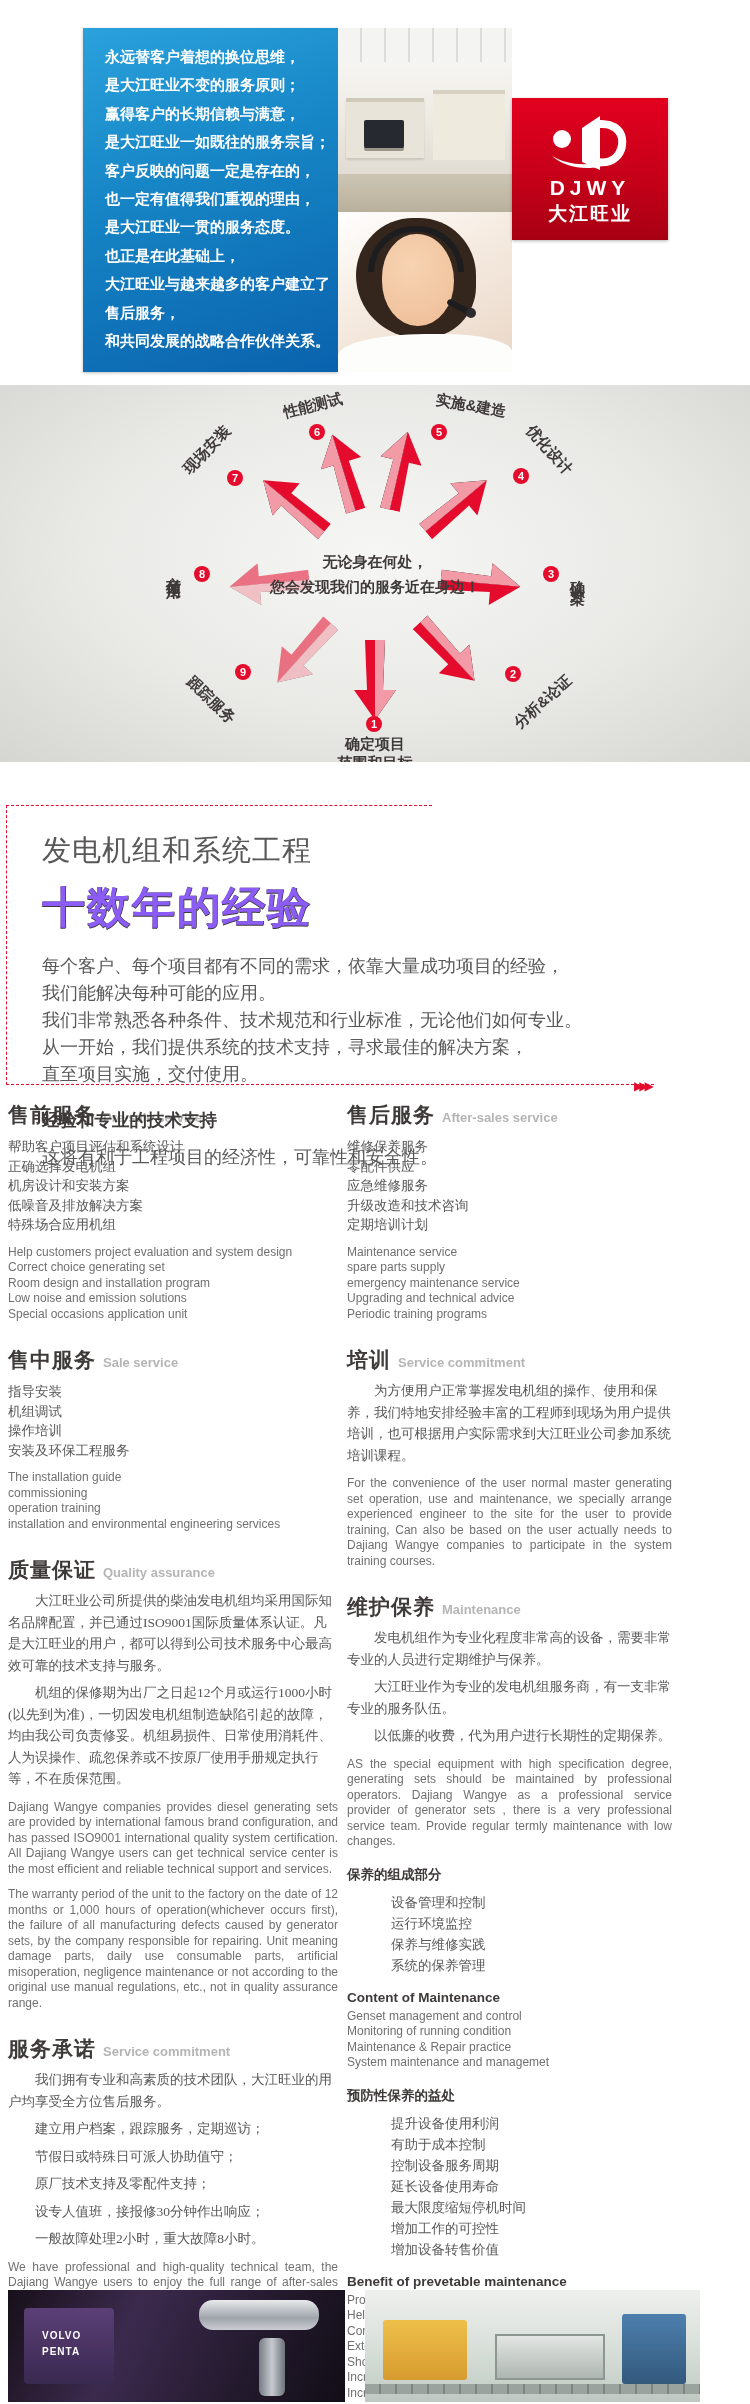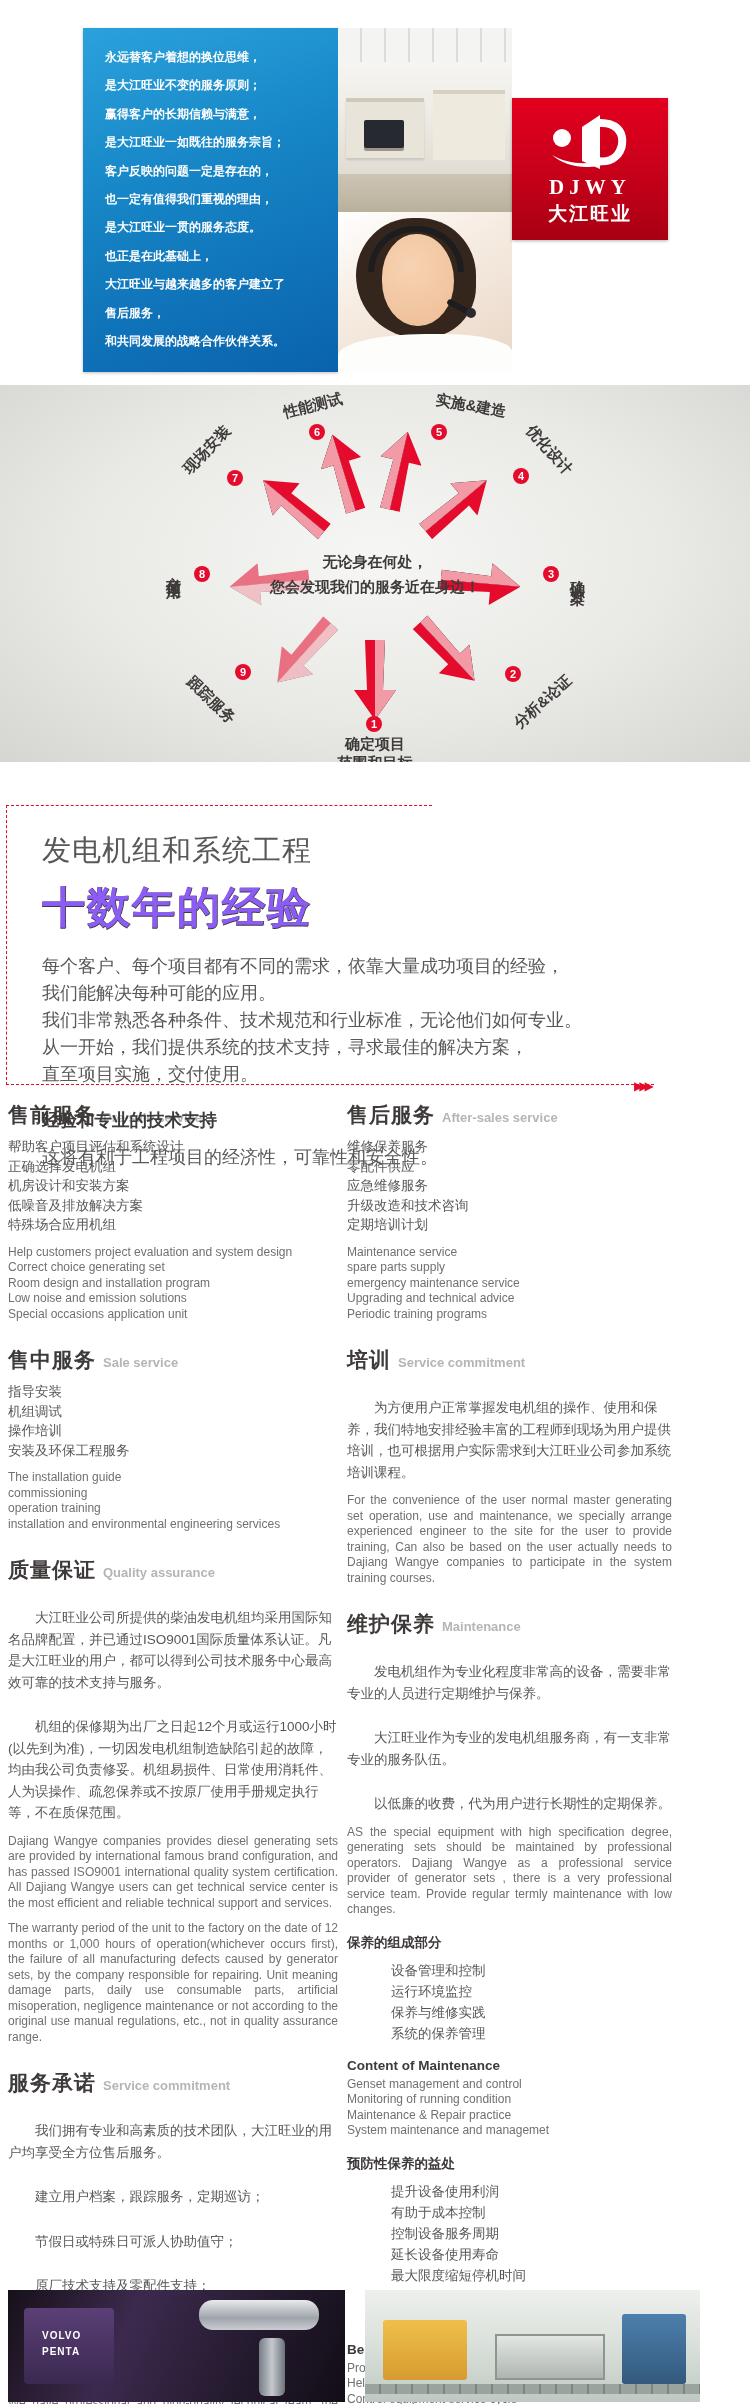--- a/index.html
+++ b/index.html
@@ -10,21 +10,21 @@
     color:#595757;
   }
 
   
   .hero { position: relative; height: 385px; background:#fff; }
   .hero-blue {
     position:absolute; left:83px; top:28px; width:255px; height:344px;
     background: linear-gradient(160deg,#2aa2dc 0%, #1583c4 45%, #0a62ad 100%);
     padding:15px 0 0 22px; box-shadow:0 1px 3px rgba(0,0,0,.25);
   }
-  .hero-blue p { color:#fff; font-size:12px; font-weight:bold; line-height:28.4px; white-space:nowrap; }
+  .hero-blue p { color:#fff; font-size:15px; font-weight:bold; line-height:28.4px; white-space:nowrap; }
   .photo-office {
     position:absolute; left:338px; top:28px; width:174px; height:184px; overflow:hidden;
     background: linear-gradient(180deg,#fbfbf9 0%, #efece6 45%, #d9d3c7 100%);
   }
   .photo-office .ceiling { position:absolute; left:0; top:0; width:100%; height:34px;
     background: repeating-linear-gradient(90deg,#f4f4f2 0 22px,#dcdcd8 22px 24px); }
   .photo-office .cub1 { position:absolute; left:8px; top:70px; width:78px; height:60px; background:#e9e4d9; border-top:4px solid #cfc9ba; box-shadow:0 2px 2px rgba(0,0,0,.12); }
   .photo-office .cub2 { position:absolute; left:95px; top:62px; width:72px; height:70px; background:#efeade; border-top:4px solid #d6d0c2; }
   .photo-office .monitor { position:absolute; left:26px; top:92px; width:40px; height:28px; background:#262a30; border-radius:2px; box-shadow: 0 3px 0 #9b968a; }
   .photo-office .desk { position:absolute; left:0; bottom:0; width:100%; height:38px; background:linear-gradient(180deg,#cdc5b4,#b9b09c); }
@@ -38,21 +38,21 @@
   .photo-woman .mic { position:absolute; left:108px; top:92px; width:26px; height:6px; background:#1d1d1f; border-radius:3px; transform:rotate(28deg); }
   .photo-woman .micball { position:absolute; left:128px; top:96px; width:10px; height:10px; background:#2b2b2e; border-radius:50%; }
   .photo-woman .shoulder { position:absolute; left:0; bottom:-6px; width:100%; height:44px; background:#fdfdfc; border-radius:50% 40% 0 0; }
   .hero-logo {
     position:absolute; left:512px; top:98px; width:156px; height:142px;
     background: linear-gradient(180deg,#e3001f 0%, #c60019 55%, #a80013 100%);
     display:flex; flex-direction:column; align-items:center; justify-content:center;
     box-shadow:0 1px 3px rgba(0,0,0,.3);
   }
   .hero-logo .mark { width:84px; height:62px; }
-  .hero-logo .abbr { color:#fff; font-weight:bold; font-size:21px; letter-spacing:5px; margin-top:2px;font-family:Liberation Serif, serif; }
+  .hero-logo .abbr { color:#fff; font-weight:bold; font-size:21px; letter-spacing:5px; margin-top:2px; }
   .hero-logo .cname { color:#fff; font-weight:bold; font-size:19px; letter-spacing:2px; margin-top:1px; }
 
   
   .diagram {
     position:relative; height:377px; overflow:hidden;
     background: radial-gradient(ellipse at 50% 45%, #f6f6f4 0%, #e9e9e6 55%, #d5d5d2 100%);
   }
   .dg-center { position:absolute; left:50%; top:50%; }
   .dg-arrow { position:absolute; left:0; top:0; width:0; height:0; }
   .dg-arrow svg { position:absolute; left:-21px; top:-40px; width:42px; height:80px; }
@@ -84,21 +84,21 @@
   
   .services { display:flex; margin:16px 0 0 8px; }
   .col-l { width:330px; }
   .col-r { width:325px; margin-left:9px; }
   .svc h3 { font-size:21px; color:#3e3a39; letter-spacing:1px; }
   .svc h3 .en { font-size:13px; color:#b5b5b6; margin-left:7px; letter-spacing:0; }
   .cn-list { list-style:none; margin-top:8px; }
   .cn-list li { font-size:13.5px; color:#595757; line-height:19.5px; }
   .en-list { list-style:none; margin-top:10px; }
   .en-list li { font-size:12px; color:#717071; line-height:15.5px; }
-  .cn-par { font-size:13.5px; color:#595757; line-height:21.5px; text-indent:2em; margin-top:23px; }
+  .cn-par { font-size:13.5px; color:#595757; line-height:21.5px; text-indent:2em; margin-top:6px;font-family:Liberation Serif, serif; }
   .en-par { font-size:12px; color:#717071; line-height:15.5px; text-align:justify; margin-top:10px; }
   .mini-h { font-size:13.5px; font-weight:bold; color:#3e3a39; margin-top:16px; }
   .mini-h.en-h { margin-top:14px; }
   .loose li { line-height:21px;margin-left:44px; }
   .m-sec { margin-bottom:24px; }
 
   
   .photos { position:absolute; left:0; top:2290px; width:750px; height:82px; }
   .photo-engine { position:absolute; left:8px; top:0; width:337px; height:112px; overflow:hidden;
     background: linear-gradient(115deg,#171019 0%, #3c2a4e 35%, #241a2e 70%, #120d16 100%); }

